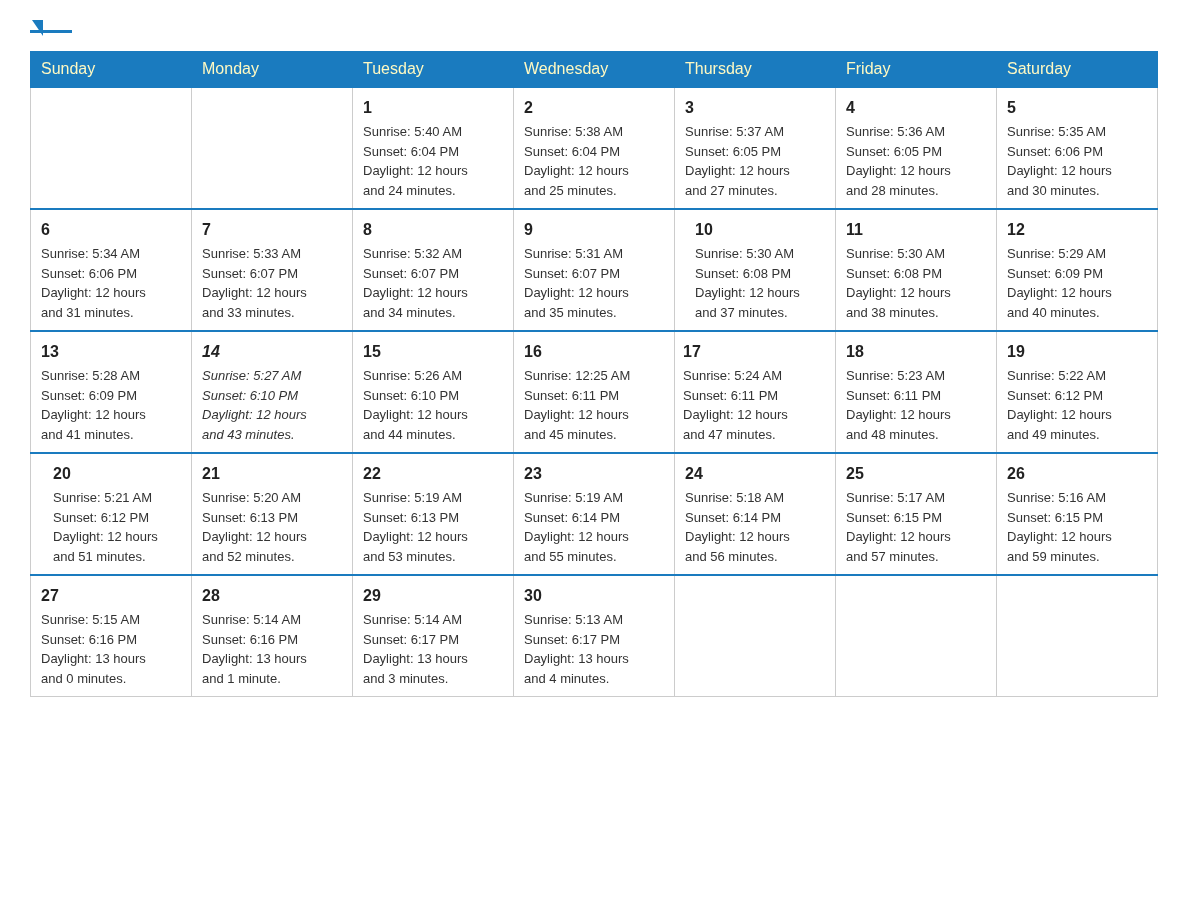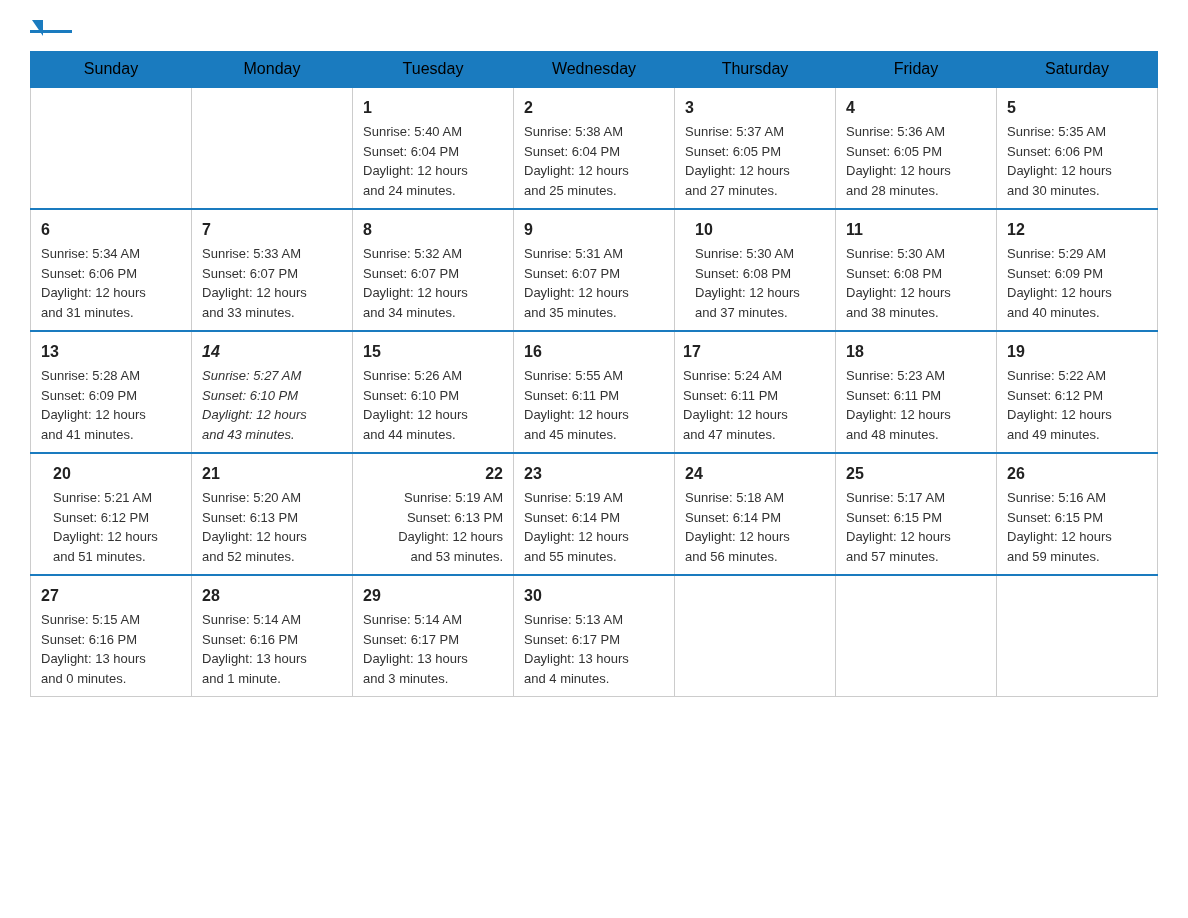--- a/index.html
+++ b/index.html
@@ -37,25 +37,25 @@
       color: #444;
     }
     table {
       width: 100%;
       border-collapse: collapse;
     }
     thead tr {
       background: #1a7bbf;
     }
     thead th {
-      color: #000000;
+      color: #fef9c3;
       font-size: 16px;
       font-weight: normal;
       padding: 8px 10px;
-      text-align: center;
+      text-align: left;
       border: 1px solid #1a7bbf;
     }
     tbody td {
       vertical-align: top;
       padding: 8px 10px;
       border: 1px solid #ccc;
       font-size: 13px;
       line-height: 1.5;
       width: 14.28%;
       min-height: 100px;
@@ -221,21 +221,21 @@
         </td>
         <td style="border-width: 2px 1px 1px; border-style: solid; border-color: rgb(26, 123, 191) rgb(204, 204, 204) rgb(204, 204, 204);">
           <span class="day-num">15</span>
           <div class="day-info">Sunrise: 5:26 AM</div>
           <div class="day-info">Sunset: 6:10 PM</div>
           <div class="day-info">Daylight: 12 hours</div>
           <div class="day-info">and 44 minutes.</div>
         </td>
         <td style="border-width: 2px 1px 1px; border-style: solid; border-color: rgb(26, 123, 191) rgb(204, 204, 204) rgb(204, 204, 204);">
           <span class="day-num">16</span>
-          <div class="day-info">Sunrise: 5:55 AM</div>
+          <div class="day-info">Sunrise: 12:25 AM</div>
           <div class="day-info">Sunset: 6:11 PM</div>
           <div class="day-info">Daylight: 12 hours</div>
           <div class="day-info">and 45 minutes.</div>
         </td>
         <td style="border-width: 2px 1px 1px; border-style: solid; border-color: rgb(26, 123, 191) rgb(204, 204, 204) rgb(204, 204, 204); padding-left: 8px;">
           <span class="day-num">17</span>
           <div class="day-info">Sunrise: 5:24 AM</div>
           <div class="day-info">Sunset: 6:11 PM</div>
           <div class="day-info">Daylight: 12 hours</div>
           <div class="day-info">and 47 minutes.</div>
@@ -263,21 +263,21 @@
           <div class="day-info">Daylight: 12 hours</div>
           <div class="day-info">and 51 minutes.</div>
         </td>
         <td style="border-width: 2px 1px 1px; border-style: solid; border-color: rgb(26, 123, 191) rgb(204, 204, 204) rgb(204, 204, 204);">
           <span class="day-num">21</span>
           <div class="day-info">Sunrise: 5:20 AM</div>
           <div class="day-info">Sunset: 6:13 PM</div>
           <div class="day-info">Daylight: 12 hours</div>
           <div class="day-info">and 52 minutes.</div>
         </td>
-        <td style="border-width: 2px 1px 1px; border-style: solid; border-color: rgb(26, 123, 191) rgb(204, 204, 204) rgb(204, 204, 204); text-align: right;">
+        <td style="border-width: 2px 1px 1px; border-style: solid; border-color: rgb(26, 123, 191) rgb(204, 204, 204) rgb(204, 204, 204);">
           <span class="day-num">22</span>
           <div class="day-info">Sunrise: 5:19 AM</div>
           <div class="day-info">Sunset: 6:13 PM</div>
           <div class="day-info">Daylight: 12 hours</div>
           <div class="day-info">and 53 minutes.</div>
         </td>
         <td style="border-width: 2px 1px 1px; border-style: solid; border-color: rgb(26, 123, 191) rgb(204, 204, 204) rgb(204, 204, 204);">
           <span class="day-num">23</span>
           <div class="day-info">Sunrise: 5:19 AM</div>
           <div class="day-info">Sunset: 6:14 PM</div>

